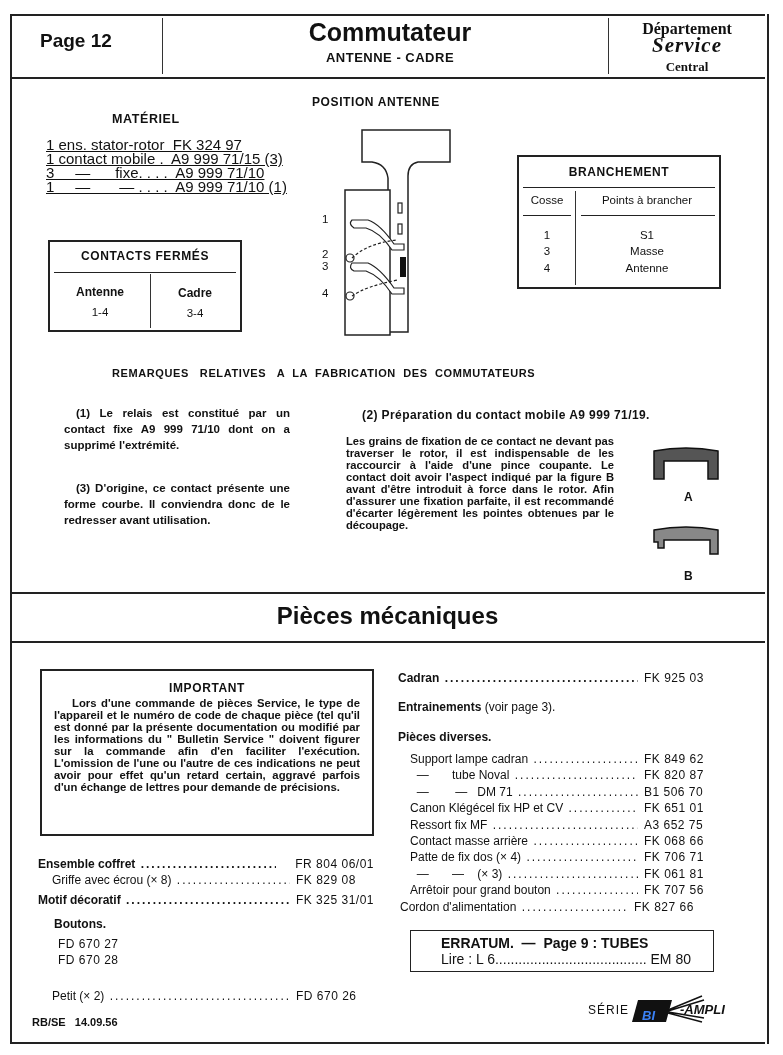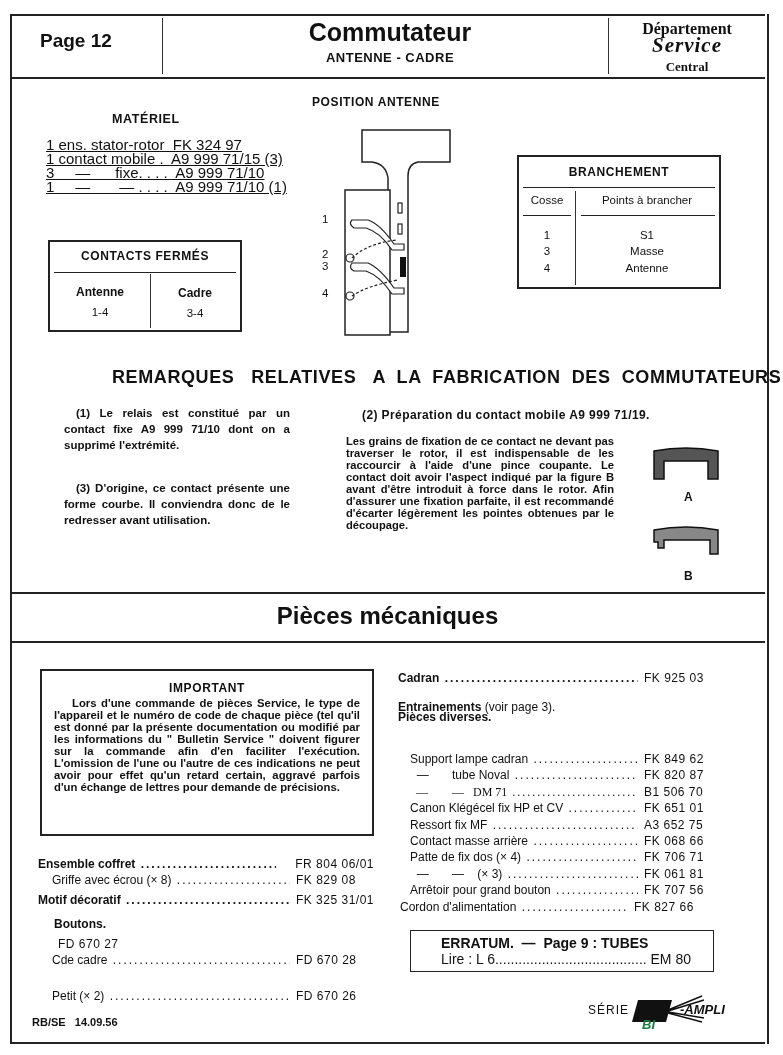--- a/index.html
+++ b/index.html
@@ -91,21 +91,21 @@
   <div class="hline" style="left:4px; top:58px; width:48px; border-top-width:1.5px;"></div>
   <div class="hline" style="left:62px; top:58px; width:134px; border-top-width:1.5px;"></div>
   <div class="abs t11" style="left:0; width:56px; top:72px; text-align:center;">1</div>
   <div class="abs t11" style="left:56px; width:144px; top:72px; text-align:center;">S1</div>
   <div class="abs t11" style="left:0; width:56px; top:88px; text-align:center;">3</div>
   <div class="abs t11" style="left:56px; width:144px; top:88px; text-align:center;">Masse</div>
   <div class="abs t11" style="left:0; width:56px; top:105px; text-align:center;">4</div>
   <div class="abs t11" style="left:56px; width:144px; top:105px; text-align:center;">Antenne</div>
 </div>
 
-<div class="abs h-bold" style="left:112px; top:367px; white-space:pre; font-size:18px;text-align:right;">REMARQUES   RELATIVES   A  LA  FABRICATION  DES  COMMUTATEURS</div>
+<div class="abs h-bold" style="left:112px; top:367px; white-space:pre; font-size:11px;text-align:right;">REMARQUES   RELATIVES   A  LA  FABRICATION  DES  COMMUTATEURS</div>
 <div class="abs para" style="left:64px; top:405px; width:226px; text-indent:12px;">(1) Le relais est constitué par un contact fixe A9 999 71/10 dont on a supprimé l'extrémité.</div>
 <div class="abs para" style="left:64px; top:480px; width:226px; text-indent:12px;">(3) D'origine, ce contact présente une forme courbe. Il conviendra donc de le redresser avant utilisation.</div>
 <div class="abs bold" style="left:362px; top:408px; font-size:12px; letter-spacing:0.4px;">(2) Préparation du contact mobile A9 999 71/19.</div>
 <div class="abs para2" style="left:346px; top:435px; width:268px;">Les grains de fixation de ce contact ne devant pas traverser le rotor, il est indispensable de les raccourcir à l'aide d'une pince coupante. Le contact doit avoir l'aspect indiqué par la figure B avant d'être introduit à force dans le rotor. Afin d'assurer une fixation parfaite, il est recommandé d'écarter légèrement les pointes obtenues par le découpage.</div>
 
 <svg class="abs" style="left:650px; top:445px;" width="72" height="36" viewBox="0 0 72 36">
   <path d="M4 6 Q36 0 68 6 L68 34 L58 34 L58 16 L14 16 L14 34 L4 34 Z" fill="#555" stroke="#111" stroke-width="1.5"></path>
 </svg>
 <div class="abs bold" style="left:684px; top:490px; font-size:12px;">A</div>
 <svg class="abs" style="left:650px; top:524px;" width="72" height="32" viewBox="0 0 72 32">
@@ -135,50 +135,49 @@
       <span class="lbl bold" style="white-space: pre;">Motif décoratif</span>
       <span class="code">FK 325 31/01</span>
     </div>
     <div class="list-row" style="left: 38px; top: 917px; width: 336px;">
       <span class="bold" style="white-space: pre; padding-left: 16px;">Boutons.</span>
     </div>
     <div class="list-row" style="left: 52px; top: 937px; width: 322px;">
       <span class="code">FD 670 27</span>
     </div>
     <div class="list-row" style="left: 52px; top: 953px; width: 322px;">
-      <span class="lbl" style="white-space: pre;">Cde cadre</span>
       <span class="code">FD 670 28</span>
     </div>
     <div class="list-row" style="left: 52px; top: 969px; width: 322px; margin-top: 20px;">
       <span class="lbl" style="white-space: pre;">Petit (× 2)</span>
       <span class="code">FD 670 26</span>
     </div>
   </div>
 
 <div class="list-row bold" style="left:398px; top:671px; width:324px;">
   <span class="lbl">Cadran</span>
   <span class="code" style="font-weight:normal;">FK 925 03</span>
 </div>
 <div class="abs" style="left:398px; top:700px; font-size:12px;">
   <span class="bold">Entrainements</span>
   <span>(voir page 3).</span>
 </div>
-<div class="abs bold" style="left:398px; top:710px; font-size:12px;">Pièces diverses.</div>
+<div class="abs bold" style="left:398px; top:730px; font-size:12px;">Pièces diverses.</div>
 
 <div id="right-list">
     <div class="list-row" style="left: 410px; top: 752px; width: 312px;">
       <span class="lbl" style="white-space: pre;">Support lampe cadran</span>
       <span class="code">FK 849 62</span>
     </div>
     <div class="list-row" style="left: 410px; top: 768.4px; width: 312px;">
       <span class="lbl" style="white-space: pre;">  —       tube Noval</span>
       <span class="code">FK 820 87</span>
     </div>
     <div class="list-row" style="left: 410px; top: 784.8px; width: 312px;">
-      <span class="lbl" style="white-space: pre; font-family: Liberation Serif, serif;">  —        —   DM 71</span>
+      <span class="lbl" style="white-space: pre;">  —        —   DM 71</span>
       <span class="code">B1 506 70</span>
     </div>
     <div class="list-row" style="left: 410px; top: 801.2px; width: 312px;">
       <span class="lbl" style="white-space: pre;">Canon Klégécel fix HP et CV</span>
       <span class="code">FK 651 01</span>
     </div>
     <div class="list-row" style="left: 410px; top: 817.6px; width: 312px;">
       <span class="lbl" style="white-space: pre;">Ressort fix MF</span>
       <span class="code">A3 652 75</span>
     </div>
@@ -213,16 +212,16 @@
   </div>
 </div>
 
 <div class="abs footer-ref" style="white-space:pre;">RB/SE   14.09.56</div>
 <div class="abs" style="left:588px; top:1003px; font-size:12px; letter-spacing:1px;">SÉRIE</div>
 <div class="abs" style="left:632px; top:994px; width:110px; height:30px;">
   <svg width="110" height="30" viewBox="0 0 110 30">
     <path d="M6 6 L40 6 L34 28 L0 28 Z" fill="#111"></path>
     <path d="M36 16 L70 2 M36 17 L72 6 M36 18 L72 24 M36 19 L70 28" stroke="#111" stroke-width="1.5" fill="none"></path>
   </svg>
-  <span class="abs" style="left:10px; top:23px; color:#15803d; font-weight:bold; font-style:italic; font-size:13px;">BI</span>
+  <span class="abs" style="left:10px; top:14px; color:#3b82f6; font-weight:bold; font-style:italic; font-size:13px;">BI</span>
   <span class="abs" style="left:48px; top:8px; font-weight:bold; font-style:italic; font-size:13px;">-AMPLI</span>
 </div>
 <div class="hline" style="left:10px; top:1042px; width:755px;"></div>
 
 </body></html>

